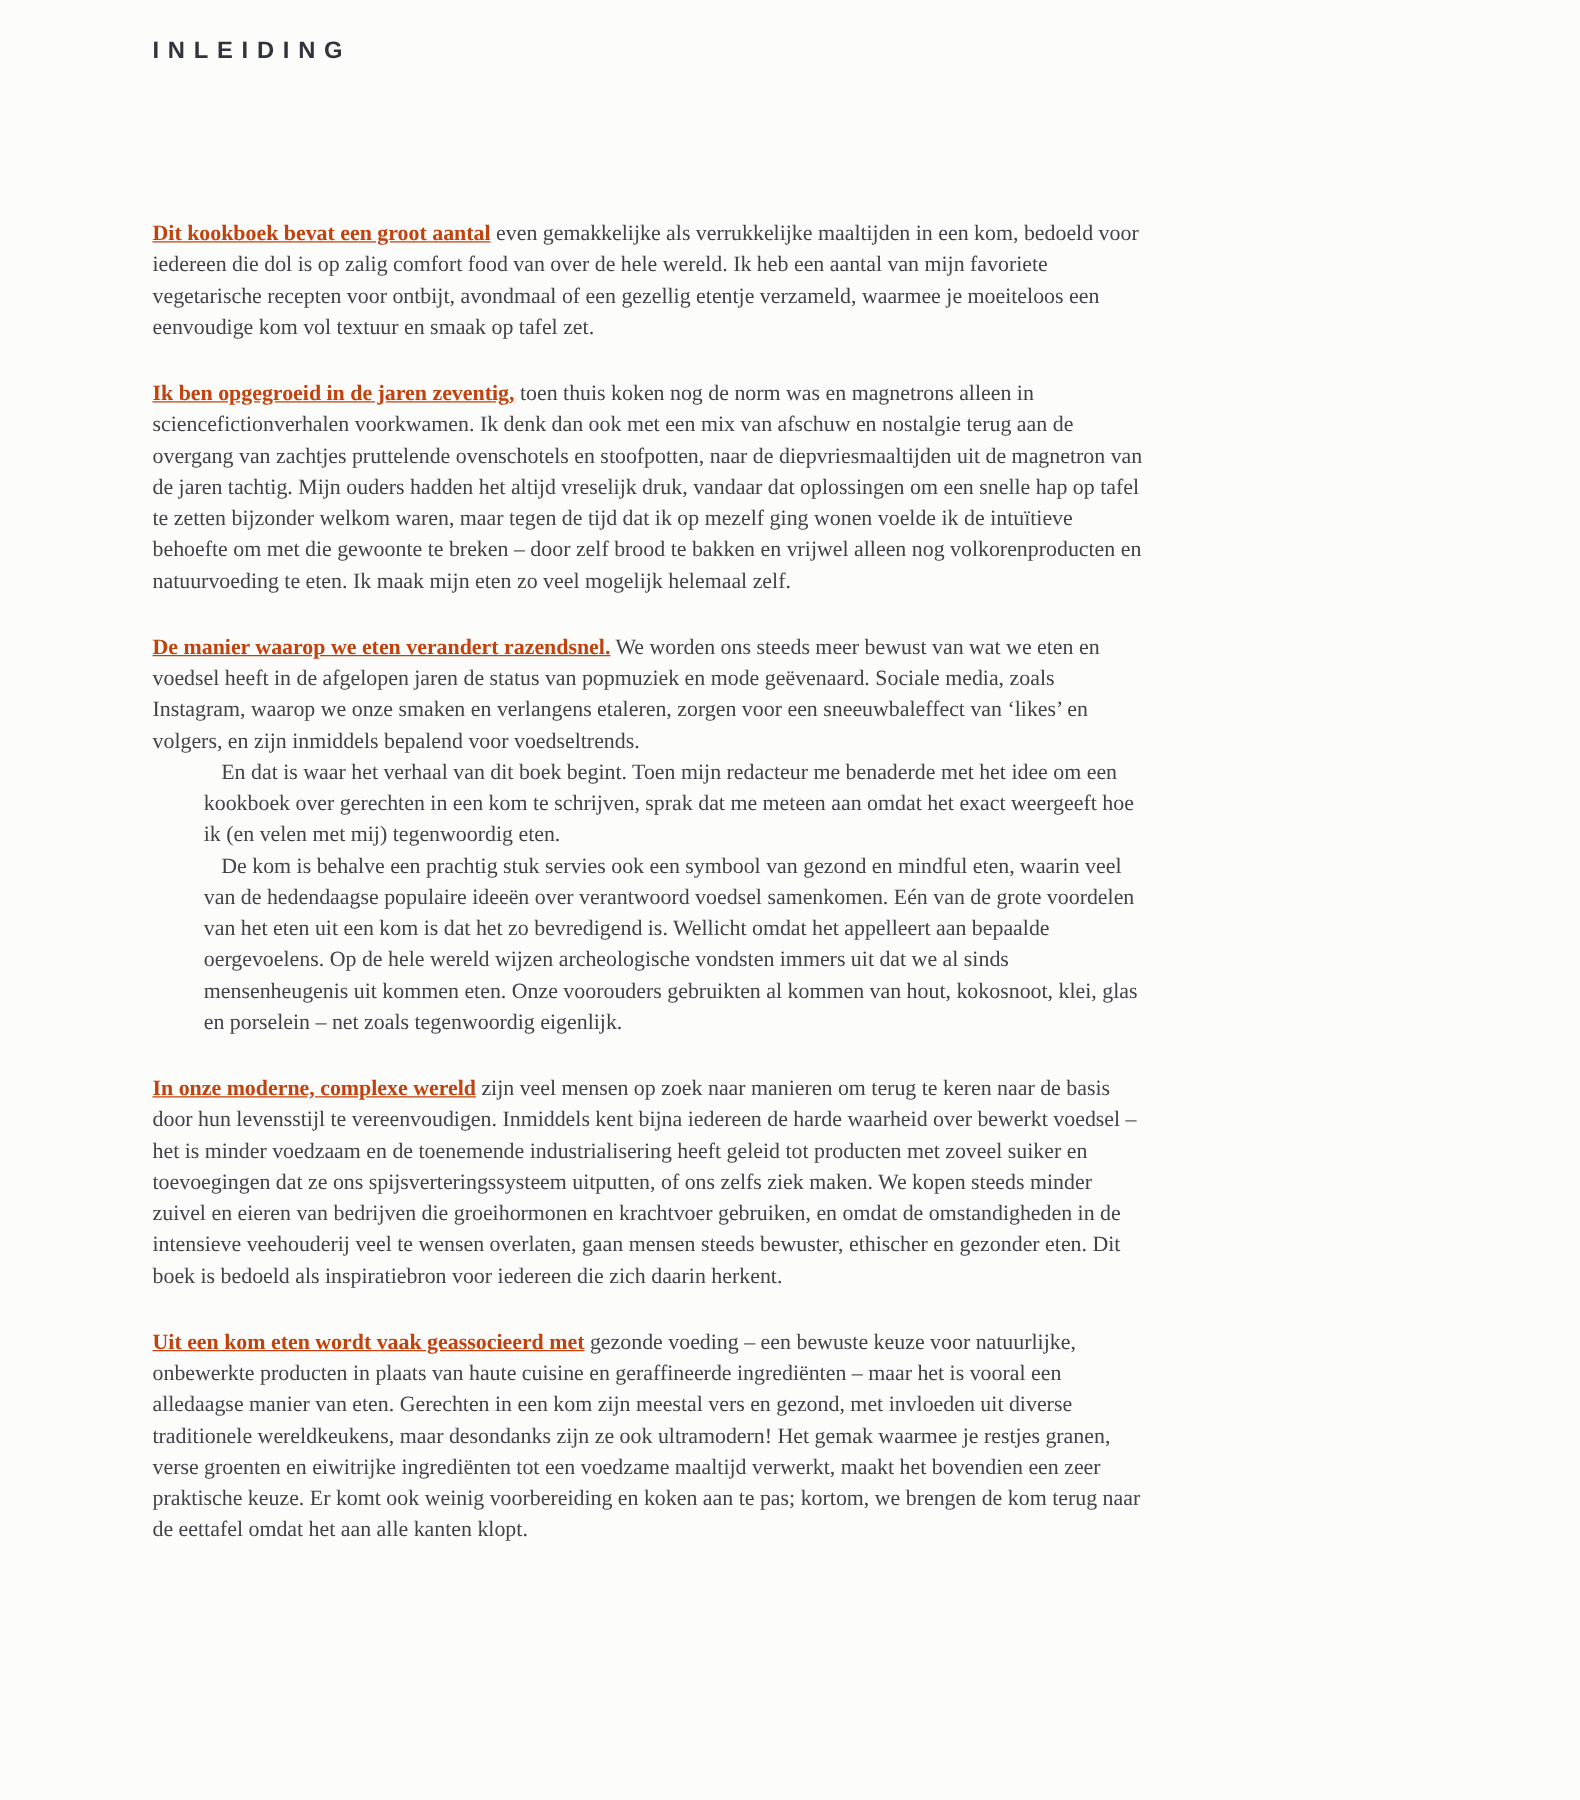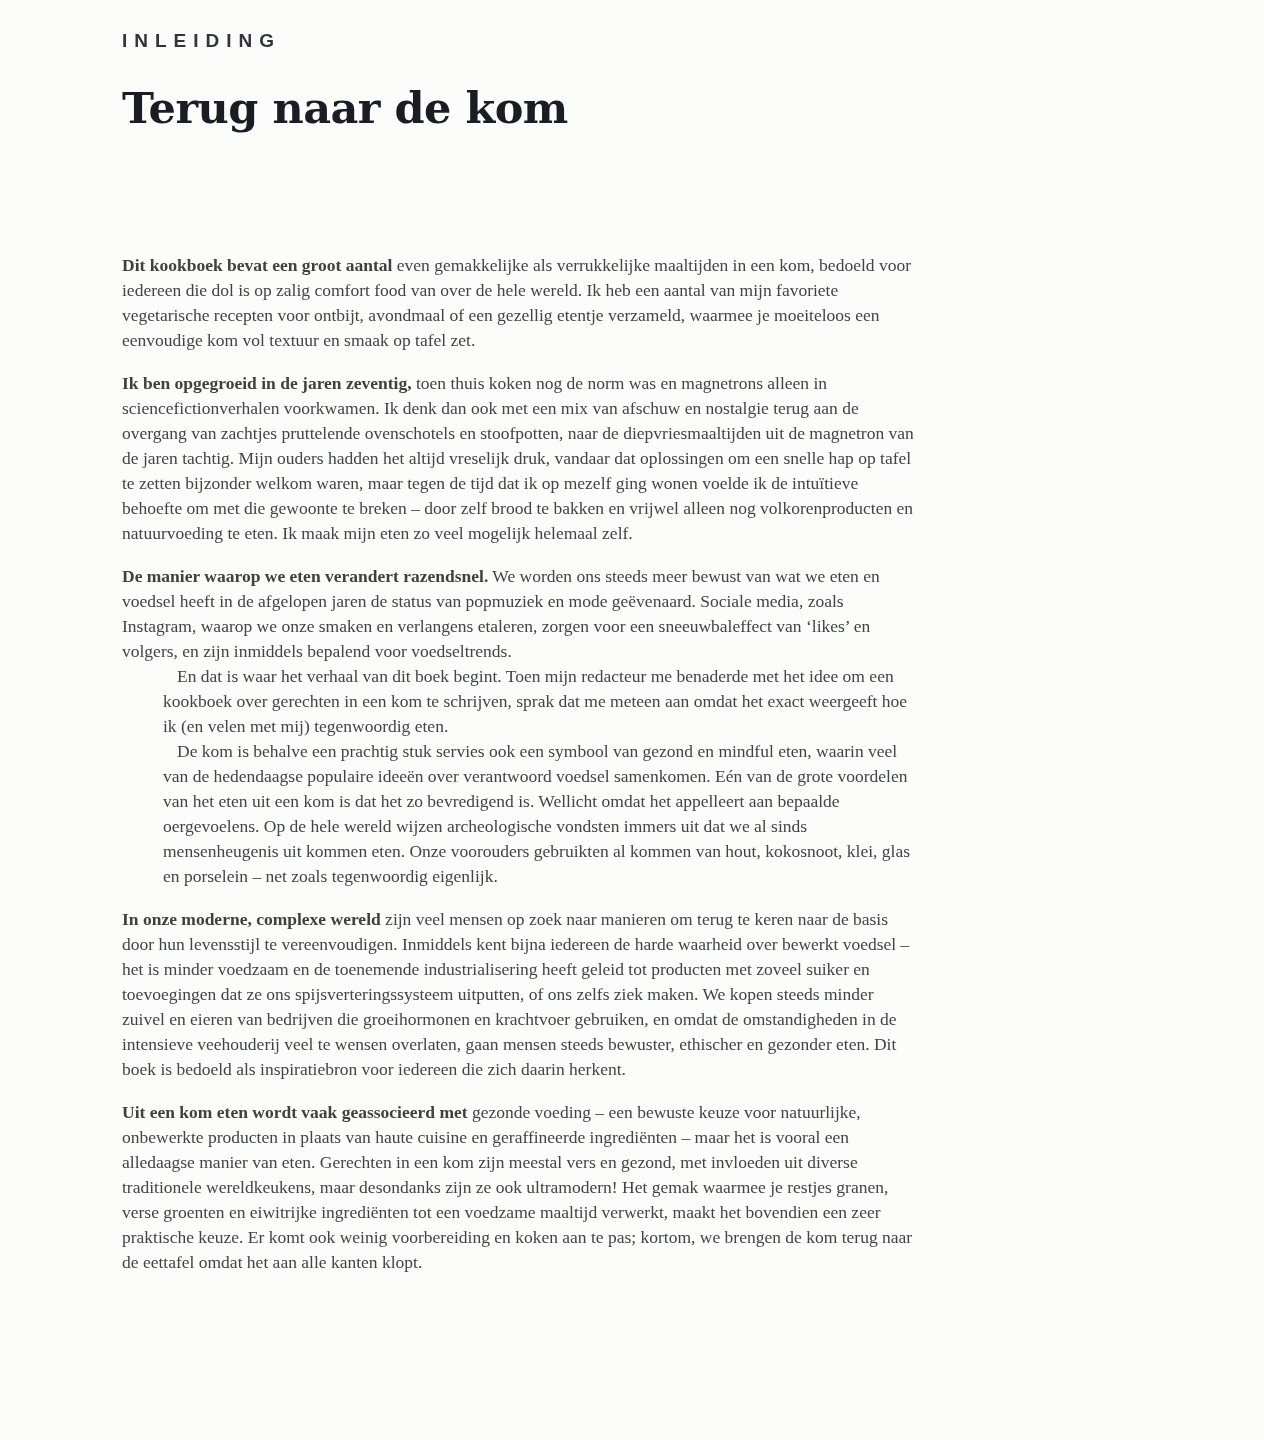--- a/index.html
+++ b/index.html
@@ -41,39 +41,39 @@
     width: 796px;
     font-size: 17.5px;
     line-height: 25px;
     color: #424349;
     text-align: left;
   }
   .para {
     margin: 0;
   }
   .para + .para {
-    margin-top: 18px;
+    margin-top: 28px;
   }
   .para.cont {
     margin-top: 0;
     text-indent: 14px;
     margin-left: 41px;
   }
   .lead {
     font-weight: 700;
-    color: #404040;
+    color: #c2410c;
+    text-decoration: underline;
   }
 </style>
 </head>
 <body>
 
 <div class="page">
   <header>
     <div class="kicker">INLEIDING</div>
-    <h1 class="title">Terug naar de kom</h1>
   </header>
 
   <main class="body-text">
     <p class="para"><b class="lead">Dit kookboek bevat een groot aantal</b><span> even gemakkelijke als verrukkelijke maaltijden in een kom, bedoeld voor iedereen die dol is op zalig comfort food van over de hele wereld. Ik heb een aantal van mijn favoriete vegetarische recepten voor ontbijt, avondmaal of een gezellig etentje verzameld, waarmee je moeiteloos een eenvoudige kom vol textuur en smaak op tafel zet.</span></p>
 
     <p class="para"><b class="lead">Ik ben opgegroeid in de jaren zeventig,</b><span> toen thuis koken nog de norm was en magnetrons alleen in sciencefictionverhalen voorkwamen. Ik denk dan ook met een mix van afschuw en nostalgie terug aan de overgang van zachtjes pruttelende ovenschotels en stoofpotten, naar de diepvriesmaaltijden uit de magnetron van de jaren tachtig. Mijn ouders hadden het altijd vreselijk druk, vandaar dat oplossingen om een snelle hap op tafel te zetten bijzonder welkom waren, maar tegen de tijd dat ik op mezelf ging wonen voelde ik de intuïtieve behoefte om met die gewoonte te breken – door zelf brood te bakken en vrijwel alleen nog volkorenproducten en natuurvoeding te eten. Ik maak mijn eten zo veel mogelijk helemaal zelf.</span></p>
 
     <p class="para"><b class="lead">De manier waarop we eten verandert razendsnel.</b><span> We worden ons steeds meer bewust van wat we eten en voedsel heeft in de afgelopen jaren de status van popmuziek en mode geëvenaard. Sociale media, zoals Instagram, waarop we onze smaken en verlangens etaleren, zorgen voor een sneeuwbaleffect van ‘likes’ en volgers, en zijn inmiddels bepalend voor voedseltrends.</span></p>
 
     <p class="para cont"><span>En dat is waar het verhaal van dit boek begint. Toen mijn redacteur me benaderde met het idee om een kookboek over gerechten in een kom te schrijven, sprak dat me meteen aan omdat het exact weergeeft hoe ik (en velen met mij) tegenwoordig eten.</span></p>

